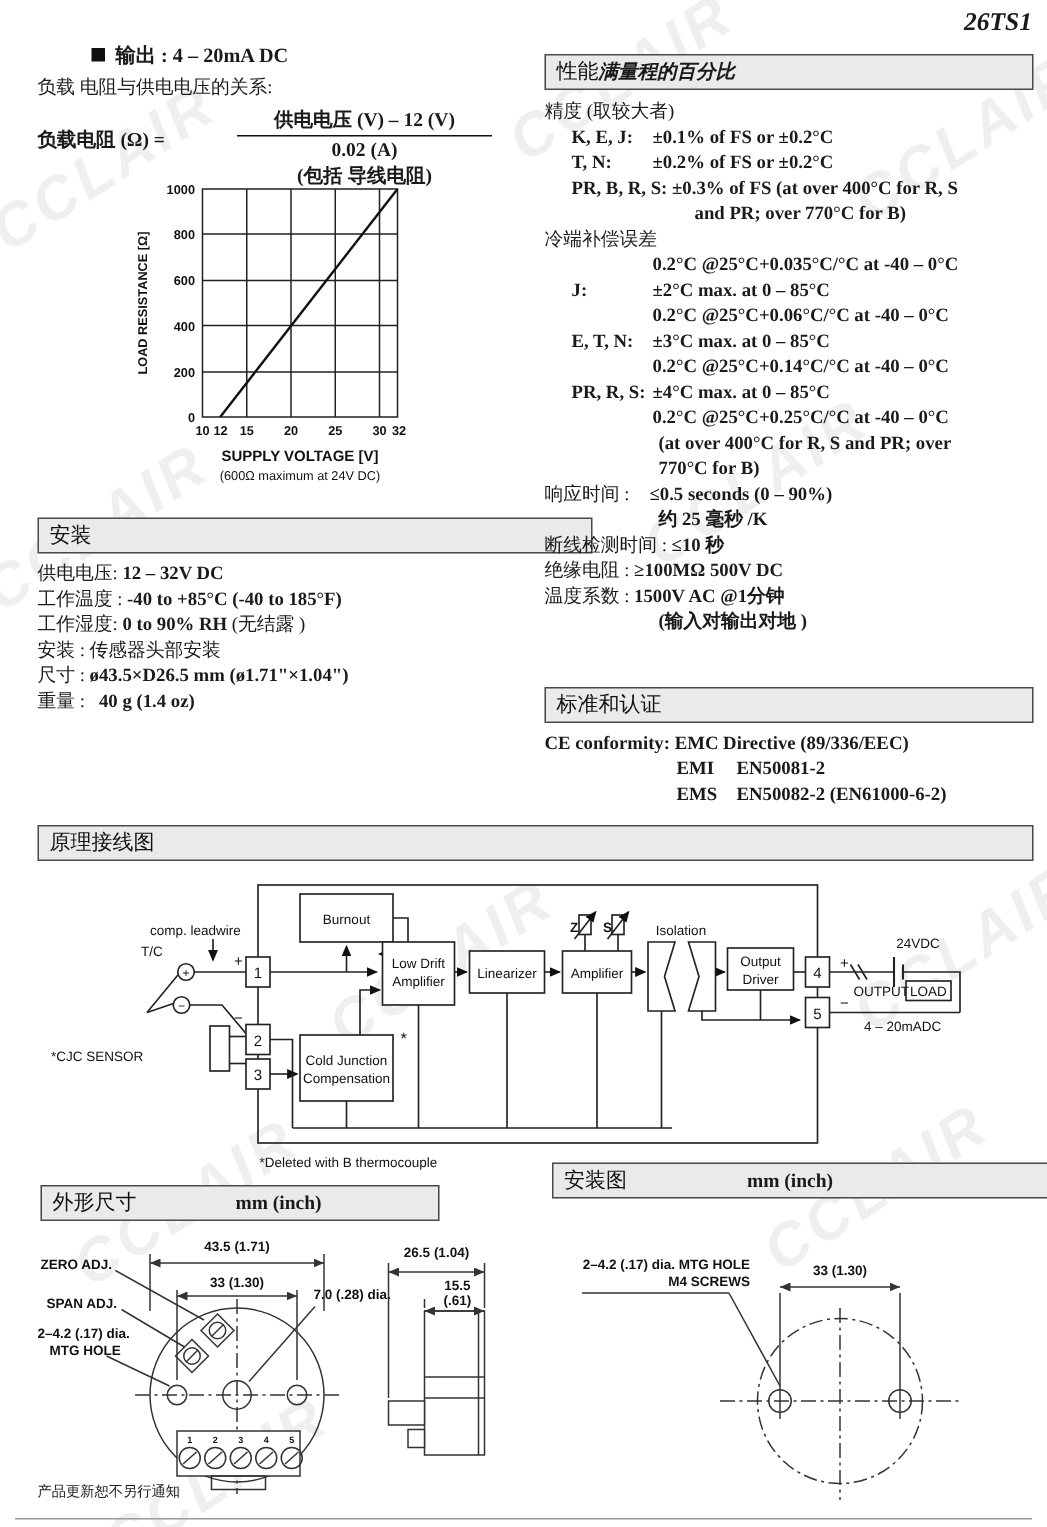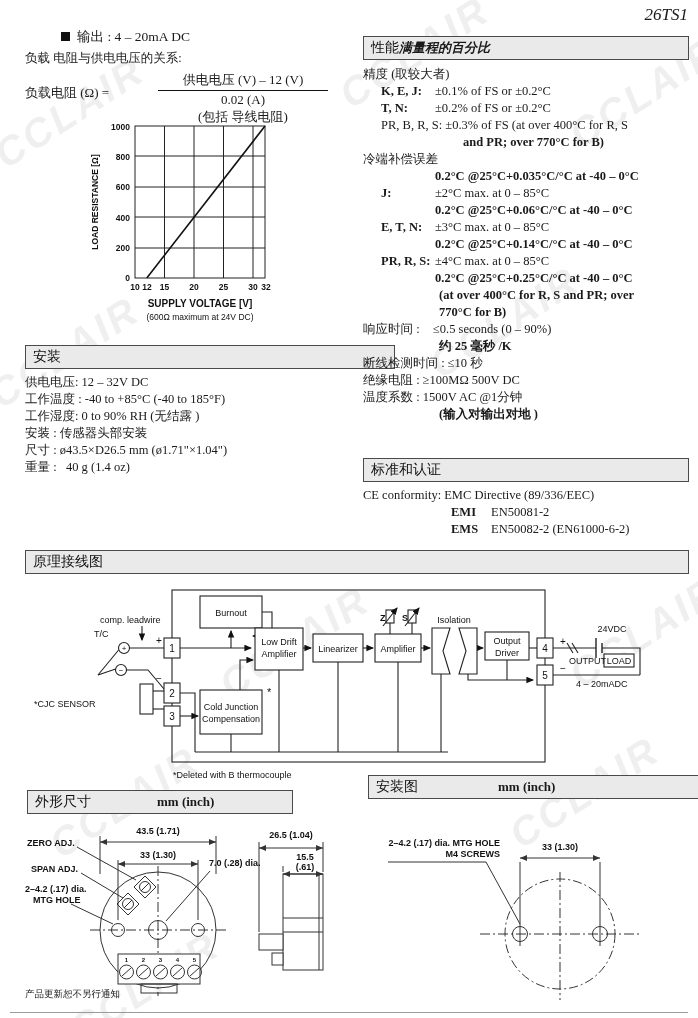--- a/index.html
+++ b/index.html
@@ -1,19 +1,19 @@
 <!DOCTYPE html>
 <html><head>
 <meta charset="utf-8">
 <style>
   html,body{margin:0;padding:0;background:#fff;}
   .page{position:relative;width:698px;height:1018px;background:#fff;overflow:hidden;
         font-family:"Liberation Serif",serif;color:#1a1a1a;}
   .abs{position:absolute;}
-  .b{font-weight:normal;}
+  .b{font-weight:bold;}
   
   .wm{position:absolute;font-family:"Liberation Sans",sans-serif;font-weight:bold;font-style:italic;
       font-size:40px;letter-spacing:3px;color:rgba(100,100,100,0.10);transform:rotate(-33deg);
       pointer-events:none;white-space:nowrap;}
   
   .hdrbar{position:absolute;height:24px;background:#eaeaea;border:1px solid #4a4a4a;
           box-sizing:border-box;display:flex;align-items:center;padding:0 7px;}
   .hdrbar .cn{font-size:14px;color:#111;}
   .hdrbar .sub{font-weight:bold;font-size:13px;}
   

